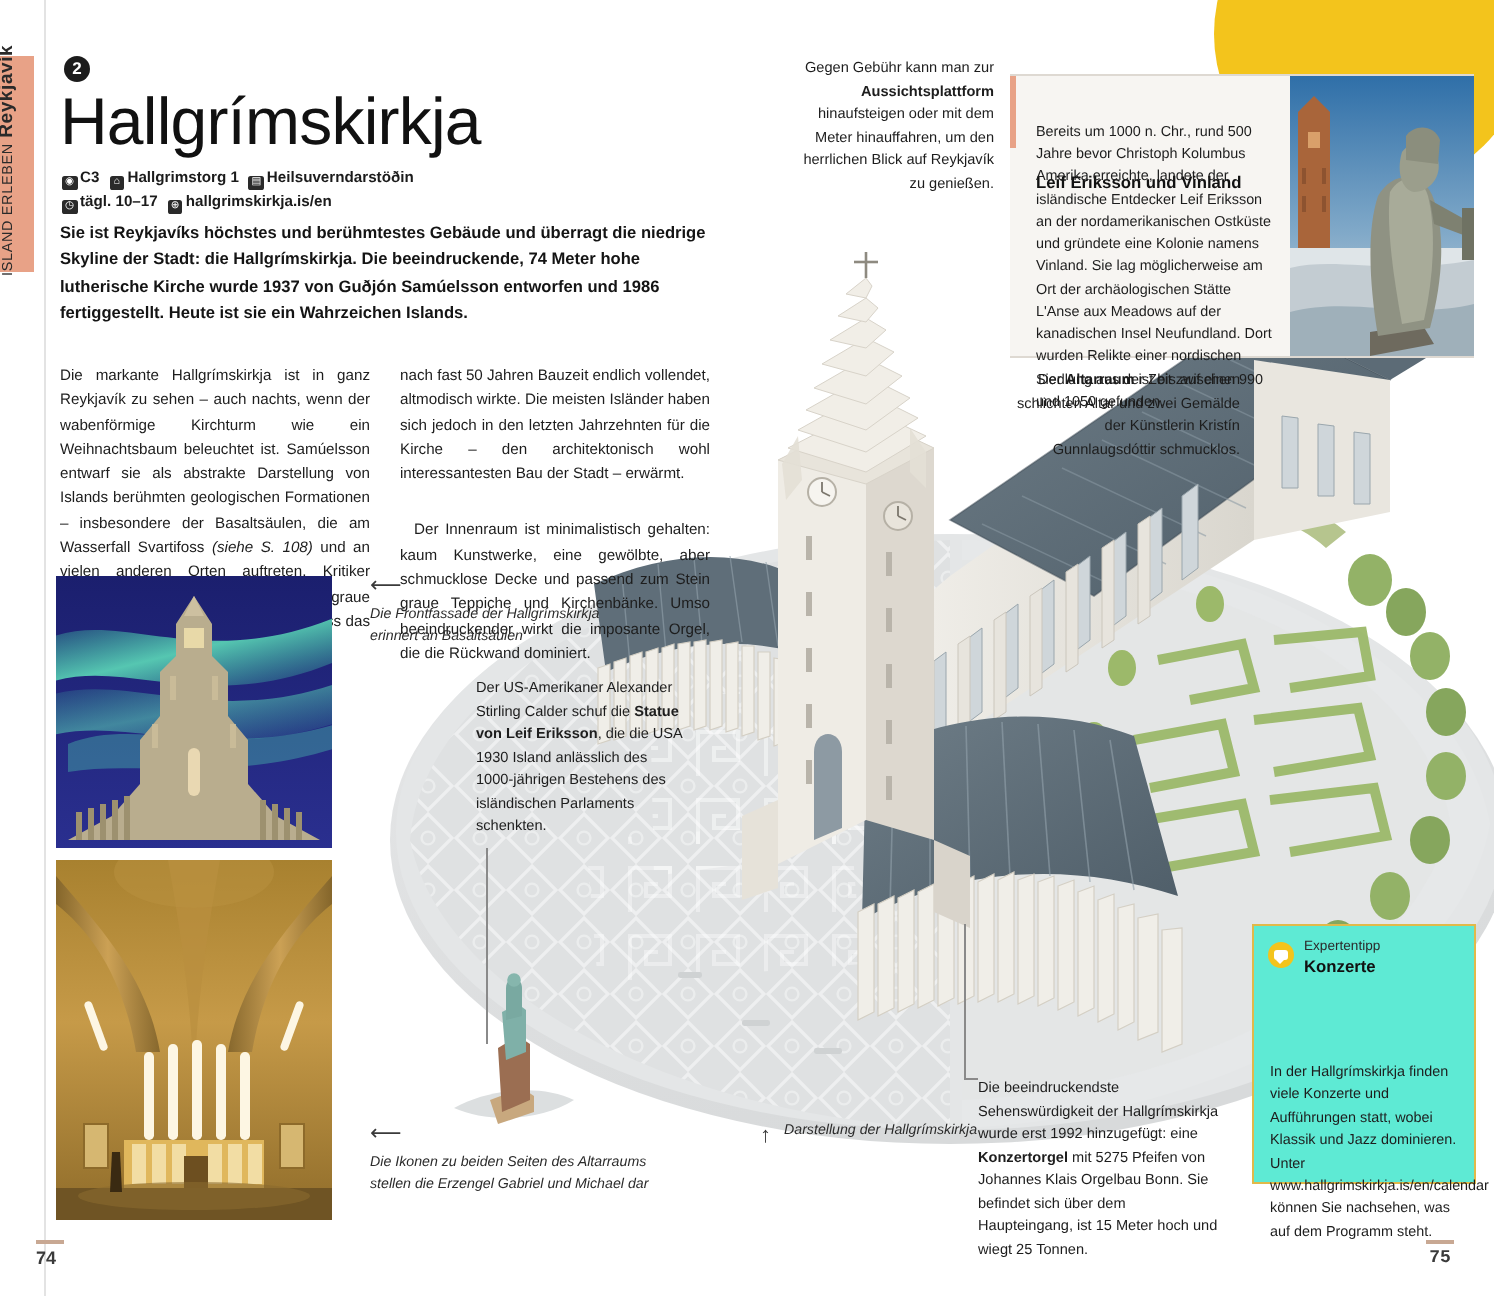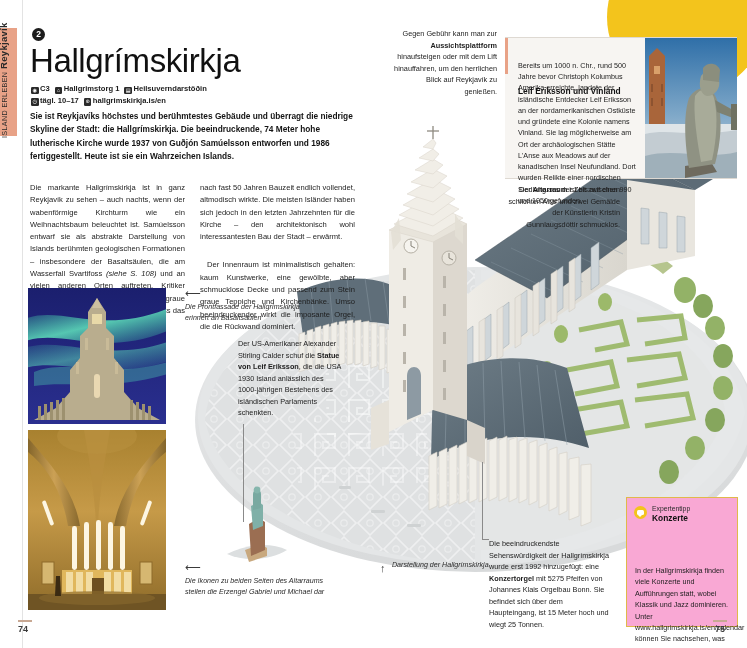--- a/index.html
+++ b/index.html
@@ -25,21 +25,21 @@
     white-space:nowrap;
   }
   .side-label .sl-small{font-size:7.2px;letter-spacing:.35px;}
   .side-label .sl-big{font-weight:bold;font-size:9.5px;}
   .spine{position:absolute;left:22px;top:0;width:1px;height:648px;background:#e3e3e3;}
 
   
   .folio{position:absolute;bottom:14px;font-size:9px;font-weight:bold;color:#3a3a3a;}
   .folio .rule{width:14px;height:2.4px;background:#c8a893;margin:0 0 2px 0;}
   .folio.left{left:18px;}
-  .folio.right{right:20px;text-align:center;}
+  .folio.right{right:20px;text-align:center;font-family:Liberation Mono, monospace;}
   .folio.right .rule{margin-left:auto;}
 
   
   .num-badge{
     position:absolute;left:32px;top:28px;width:13px;height:13px;border-radius:50%;
     background:#1c1c1c;color:#fff;font-size:8.5px;font-weight:bold;
     display:flex;align-items:center;justify-content:center;line-height:1;
   }
   h1.title{
     position:absolute;left:30px;top:44px;margin:0;
@@ -122,22 +122,22 @@
     font-size:8.4px;font-weight:bold;color:#111;line-height:1.25;margin-top:40px;
   }
   .hl-box .hb-text{
     position:absolute;left:13px;top:22px;width:120px;
     font-size:7.2px;line-height:1.56;color:#1d1d1d;
   }
   .hl-box .hb-photo{position:absolute;right:0;top:0;width:92px;height:140px;overflow:hidden;}
 
   
   .tip-box{
-    position:absolute;left:626px;top:497px;width:110px;height:128px;
-    border:1px solid #e0b94a;background:#f9a8d4;
+    position:absolute;left:626px;top:462px;width:110px;height:128px;
+    border:1px solid #e0b94a;background:#5eead4;
   }
   .tip-icon{
     position:absolute;left:7px;top:8px;width:13px;height:13px;border-radius:50%;
     background:#f3c41c;display:flex;align-items:center;justify-content:center;
   }
   .tip-icon .bubble{width:7px;height:5.5px;border-radius:1.5px;background:#fff;position:relative;}
   .tip-icon .bubble:after{
     content:"";position:absolute;left:1.2px;bottom:-2px;border-left:2px solid transparent;
     border-right:2px solid transparent;border-top:2.4px solid #fff;
   }
@@ -524,21 +524,21 @@
     <span class="arrow">⟵</span>
     <span>Die Ikonen zu beiden Seiten des Altarraums stellen die Erzengel Gabriel und Michael dar</span>
   </div>
 
   <div class="caption cap-darstellung">
     <span class="arrow-up">↑</span>
     <span>Darstellung der Hallgrímskirkja</span>
   </div>
 
   <div class="anno anno-aussicht">
-    <span>Gegen Gebühr kann man zur </span><b>Aussichtsplattform</b><span> hinaufsteigen oder mit dem Lift hinauffahren, um den herrlichen Blick auf Reykjavík zu genießen.</span>
+    <span>Gegen Gebühr kann man zur </span><b>Aussichtsplattform</b><span> hinaufsteigen oder mit dem Meter hinauffahren, um den herrlichen Blick auf Reykjavík zu genießen.</span>
   </div>
 
   <div class="anno anno-calder">
     <span>Der US-Amerikaner Alexander Stirling Calder schuf die </span><b>Statue von Leif Eriksson</b><span>, die die USA 1930 Island anlässlich des 1000-jährigen Bestehens des isländischen Parlaments schenkten.</span>
   </div>
   <div class="leader" style="left:243px;top:424px;width:1px;height:98px;"></div>
 
   <div class="anno anno-altarraum">
     <span>Der </span><b>Altarraum</b><span> ist bis auf einen schlichten Altar und zwei Gemälde der Künstlerin Kristín Gunnlaugsdóttir schmucklos.</span>
   </div>

